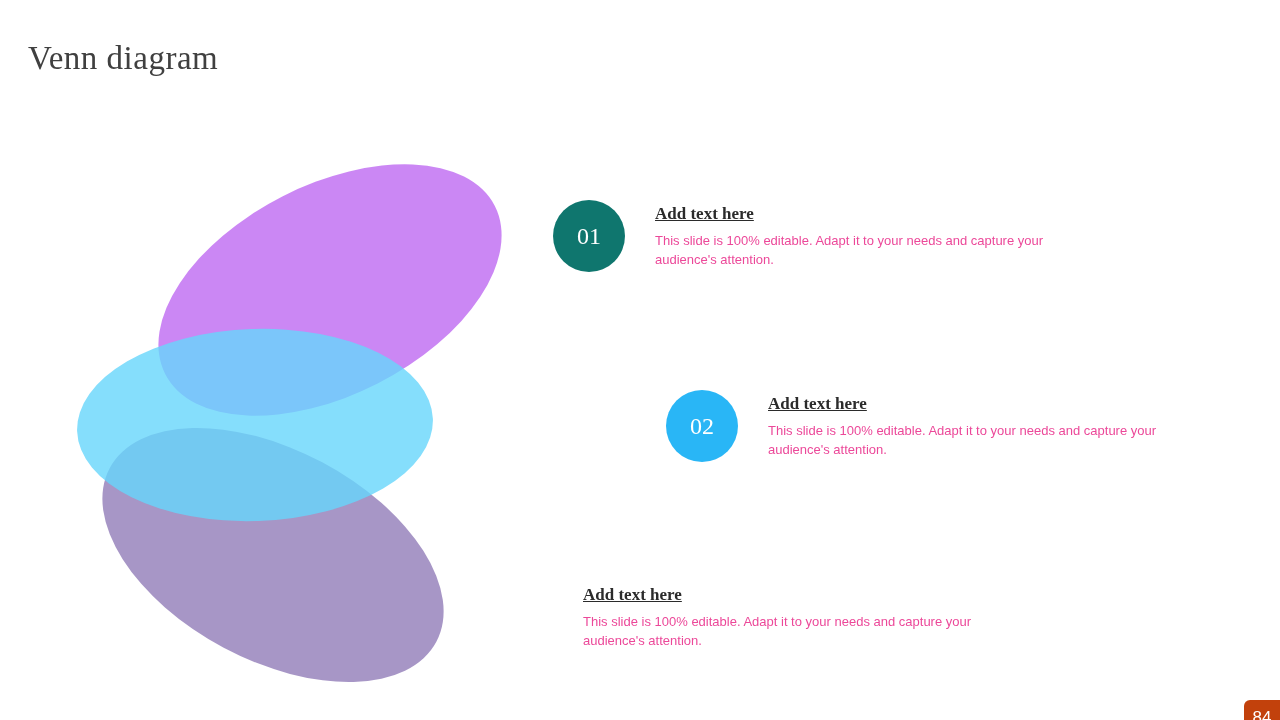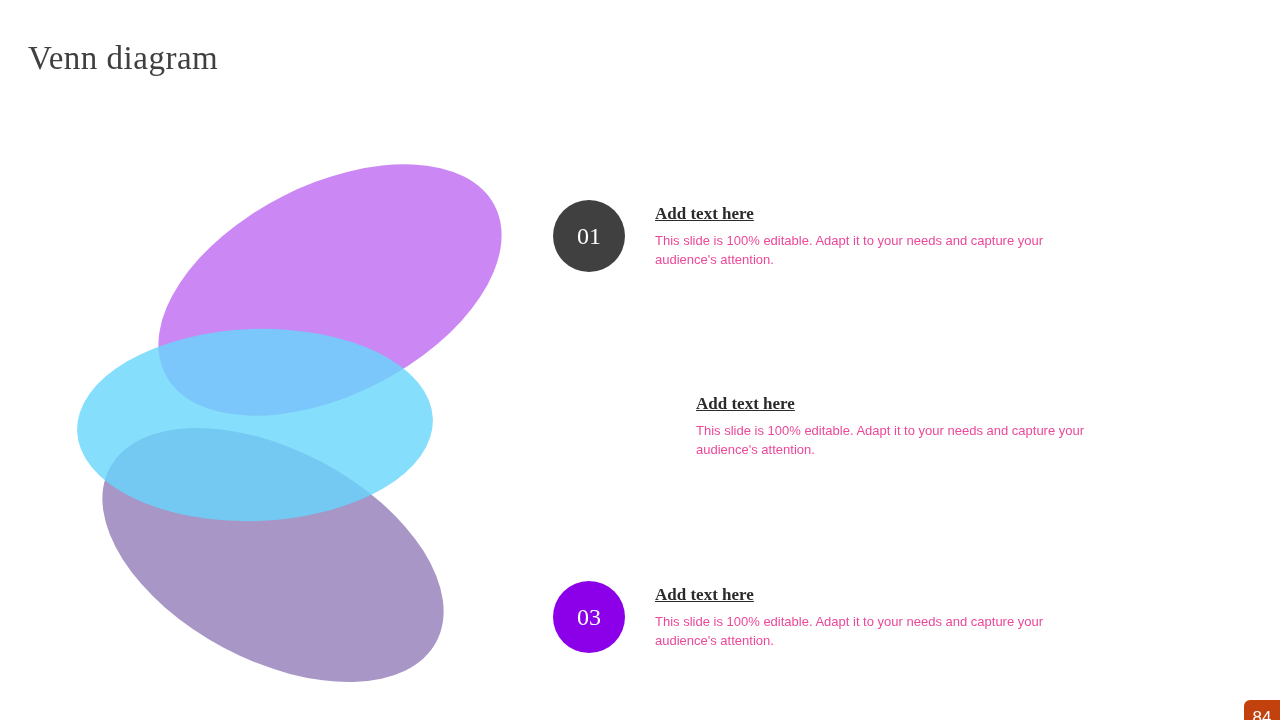--- a/index.html
+++ b/index.html
@@ -128,36 +128,36 @@
         <ellipse cx="270" cy="140" rx="185" ry="105" transform="rotate(-27 270 140)" fill="#c06cf2" fill-opacity="0.82"></ellipse>
         <ellipse cx="213" cy="405" rx="185" ry="105" transform="rotate(28 213 405)" fill="#7a5fa8" fill-opacity="0.66"></ellipse>
         <ellipse cx="195" cy="275" rx="178" ry="96" transform="rotate(-2 195 275)" fill="#66d6fb" fill-opacity="0.80"></ellipse>
       </g>
     </svg>
   </div>
 
   <div class="items">
 
     <div class="item item-1">
-      <div class="badge" style="background:#404040">01</div>
+      <div class="badge" style="background:#0f766e">01</div>
       <div class="item-texts">
         <p class="item-heading">Add text here</p>
         <p class="item-body">This slide is 100% editable. Adapt it to your needs and capture your audience's attention.</p>
       </div>
     </div>
 
     <div class="item item-2">
+      <div class="badge" style="background:#29b6f6">02</div>
       <div class="item-texts">
         <p class="item-heading">Add text here</p>
         <p class="item-body">This slide is 100% editable. Adapt it to your needs and capture your audience's attention.</p>
       </div>
     </div>
 
     <div class="item item-3">
-      <div class="badge" style="background:#8b00e8">03</div>
       <div class="item-texts">
         <p class="item-heading">Add text here</p>
         <p class="item-body">This slide is 100% editable. Adapt it to your needs and capture your audience's attention.</p>
       </div>
     </div>
 
   </div>
 
   <div class="page-tab">84</div>
 

